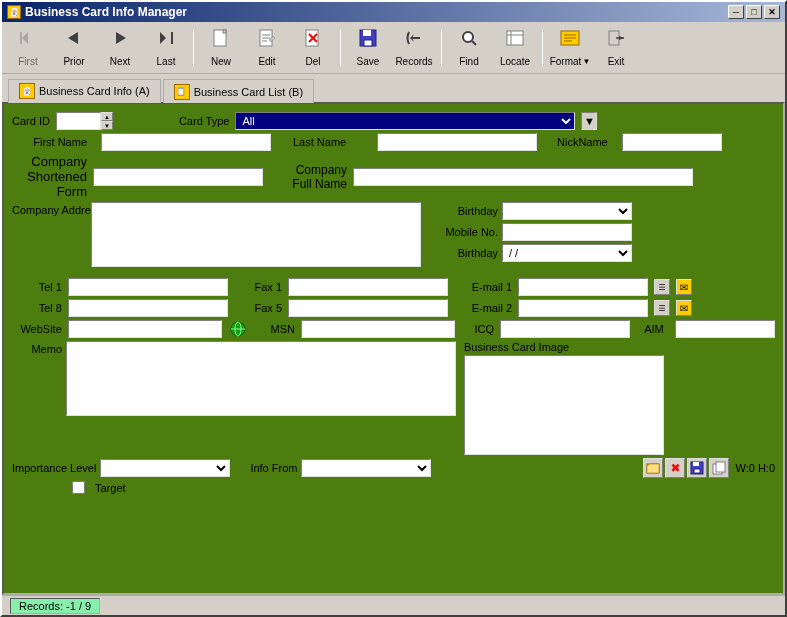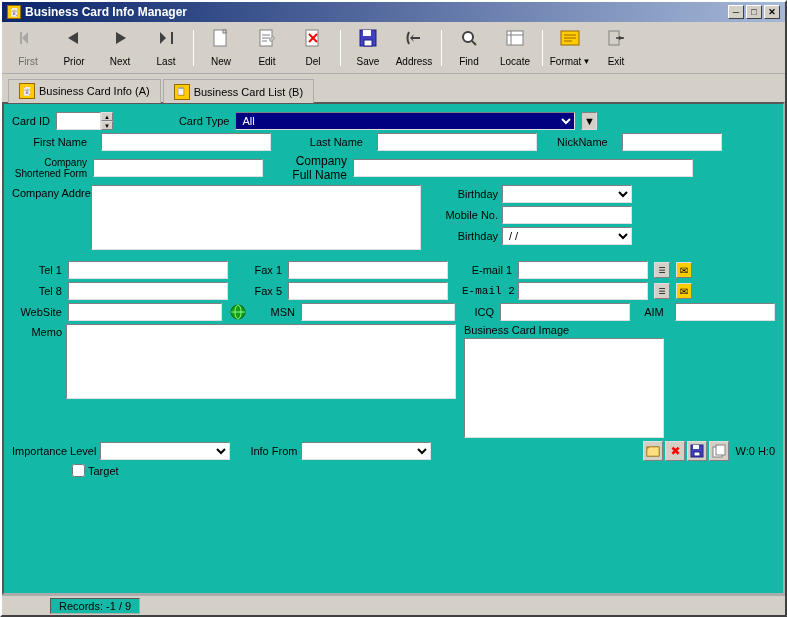--- a/index.html
+++ b/index.html
@@ -160,21 +160,21 @@
       background: #ffcc00;
       border: 1px solid #996600;
       display: flex;
       align-items: center;
       justify-content: center;
       font-size: 8px;
     }
 
     .main-content {
       flex: 1;
-      background: #14b8a6;
+      background: #4d7c0f;
       border: 2px inset #acacac;
       padding: 8px;
       overflow: hidden;
     }
 
     label {
       font-size: 11px;
       color: #000;
       white-space: nowrap;
     }
@@ -256,22 +256,21 @@
       font-size: 11px;
       display: flex;
       align-items: center;
       height: 20px;
       flex-shrink: 0;
     }
 
     .status-panel {
       border: 1px inset #acacac;
       padding: 1px 8px;
-      background: #14b8a6;
-      margin-left: 40px;
+      background: #86efac;
     }
 
     .row1 {
       display: flex;
       align-items: center;
       gap: 6px;
       margin-bottom: 3px;
     }
 
     .lbl {
@@ -419,21 +418,21 @@
       <span class="tb-label">Save</span>
     </div>
     <div class="tb-btn">
       <div class="tb-icon">
         <svg width="20" height="20" viewBox="0 0 20 20">
             <path d="M10 6 L6 10 L10 14 L8 10 Z" fill="#404040"></path>
             <path d="M8 10 L16 10" stroke="#404040" stroke-width="2"></path>
             <path d="M5 4 Q2 10 5 16" stroke="#404040" stroke-width="2" fill="none"></path>
           </svg>
       </div>
-      <span class="tb-label">Address</span>
+      <span class="tb-label">Records</span>
     </div>
     <div class="toolbar-separator"></div>
     <div class="tb-btn">
       <div class="tb-icon">
         <svg width="20" height="20" viewBox="0 0 20 20">
             <circle cx="9" cy="9" r="5" fill="white" stroke="#404040" stroke-width="2"></circle>
             <line x1="13" y1="13" x2="17" y2="17" stroke="#404040" stroke-width="2"></line>
           </svg>
       </div>
       <span class="tb-label">Find</span>
@@ -500,28 +499,28 @@
       <label class="lbl" style="margin-left:60px;">Card Type</label>
       <select class="card-type-select" style="background:#000080;color:white;width:340px;height:18px;">
         <option>All</option>
       </select>
       <div style="width:16px;height:18px;background:#d4d0c8;border:1px solid;border-color:#808080 #dfdfdf #dfdfdf #808080;display:flex;align-items:center;justify-content:center;cursor:pointer;">▼</div>
     </div>
 
     <div class="row1" style="margin-bottom:3px;gap:14px;">
       <label class="lbl" style="width:75px;text-align:right;">First Name</label>
       <input type="text" style="width: 170px;">
-      <label class="lbl" style="margin-left:8px;width:70px;text-align:right;">Last Name</label>
+      <label class="lbl" style="margin-left:8px;width:70px;">Last Name</label>
       <input type="text" style="width: 160px;">
       <label class="lbl" style="margin-left:6px;">NickName</label>
       <input type="text" style="width: 100px;">
     </div>
 
     <div class="row1" style="margin-bottom:3px;">
-      <label class="lbl" style="width:75px;text-align:right;white-space:normal;font-size:10px;">Company Shortened Form</label>
+      <label class="lbl" style="width:75px;text-align:right;white-space:normal;font-size:13px;">Company Shortened Form</label>
       <input type="text" style="width: 170px;">
       <label class="lbl" style="margin-left:8px;width:70px;text-align:right;white-space:normal;font-size:12px;">Company Full Name</label>
       <input type="text" style="width: 340px;">
     </div>
 
     <div style="display:flex;gap:8px;margin-bottom:3px;">
       <div style="display:flex;align-items:flex-start;gap:4px;">
         <label class="lbl" style="width:75px;text-align:right;padding-top:2px;">Company Address</label>
         <div style="position:relative;">
           <textarea style="width: 330px; height: 65px;"></textarea>
@@ -556,21 +555,21 @@
       <input type="text" style="width: 130px;">
       <div class="email-btn" title="Copy">☰</div>
       <div class="email-btn" style="background:#ffcc00;font-size:10px;">✉</div>
     </div>
 
     <div class="row1" style="margin-bottom:3px;">
       <label class="lbl" style="width:50px;text-align:right;">Tel 8</label>
       <input type="text" style="width: 160px;">
       <label class="lbl" style="margin-left:8px;width:40px;text-align:right;">Fax 5</label>
       <input type="text" style="width: 160px;">
-      <label class="lbl" style="margin-left:8px;width:50px;text-align:right;font-family:Liberation Mono, monospace;">E-mail 2</label>
+      <label class="lbl" style="margin-left:8px;width:50px;text-align:right;">E-mail 2</label>
       <input type="text" style="width: 130px;">
       <div class="email-btn" title="Copy">☰</div>
       <div class="email-btn" style="background:#ffcc00;font-size:10px;">✉</div>
     </div>
 
     <div class="row1" style="margin-bottom:3px;">
       <label class="lbl" style="width:50px;text-align:right;">WebSite</label>
       <input type="text" style="width: 155px;">
       <div style="width:16px;height:16px;margin-left:2px;">
         <svg width="16" height="16" viewBox="0 0 16 16">
@@ -627,21 +626,21 @@
               <rect x="1" y="3" width="9" height="10" fill="white" stroke="#808080"></rect>
               <rect x="4" y="1" width="9" height="10" fill="white" stroke="#808080"></rect>
             </svg>
         </div>
         <span style="margin-left:4px;font-size:11px;">W:0  H:0</span>
       </div>
     </div>
 
     <div style="display:flex;align-items:center;margin-left:60px;margin-top:3px;">
       <input type="checkbox" style="">
-      <label class="lbl" style="margin-left:3px;">Target</label>
+      <label class="lbl" style="margin-left:10px;">Target</label>
     </div>
   </div>
 
   <div class="status-bar">
     <div class="status-panel">
       <span>Records: -1 / 9</span>
     </div>
   </div>
 </div>
 

